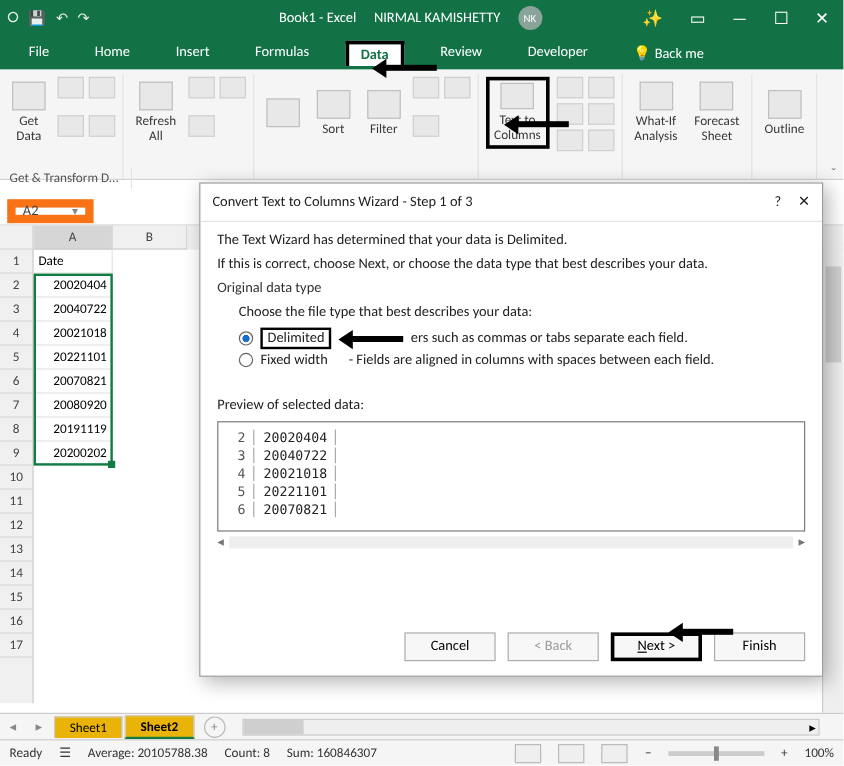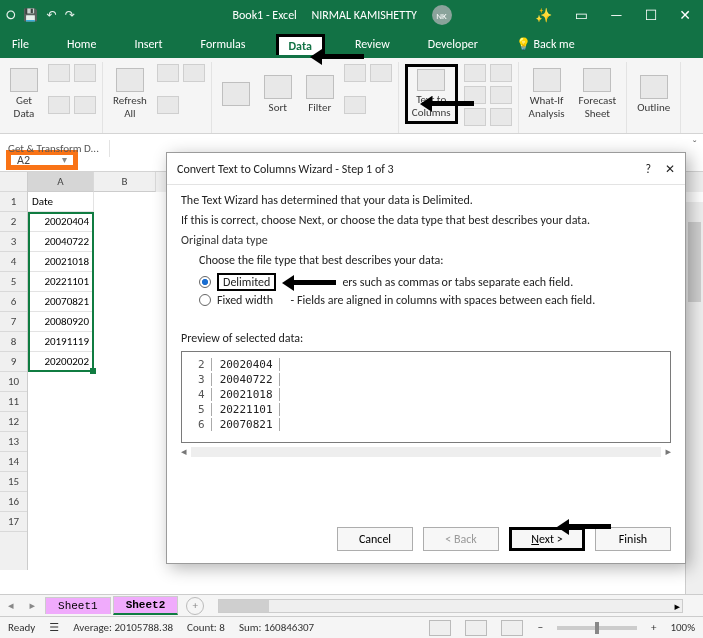--- a/index.html
+++ b/index.html
@@ -9,42 +9,42 @@
   .titlebar { height: 30px; background: #127245; color: #fff; display: flex; align-items: center; padding: 0 6px; justify-content: space-between; }
   .titlebar .left { display: flex; align-items: center; gap: 8px; }
   .titlebar .center { flex: 1; text-align: center; padding-left: 80px; }
   .titlebar .center span { margin: 0 6px; }
   .titlebar .right { display: flex; align-items: center; gap: 10px; }
   .titlebar .icon { opacity: .9; }
   .avatar { width: 20px; height: 20px; border-radius: 50%; background: #8aa39b; display: inline-flex; align-items: center; justify-content: center; font-size: 9px; }
   .winbtn { padding: 0 6px; font-size: 14px; }
 
   
-  .tabs { height: 28px; background: #127245; display: flex; align-items: center; color: #fff; padding-left: 4px; gap: 22px; }
+  .tabs { height: 28px; background: #127245; display: flex; align-items: center; color: #fff; padding-left: 16px; gap: 22px; }
   .tabs .tab { padding: 4px 8px; cursor: pointer; }
   .tabs .tab.active { background: #fff; color: #127245; border: 3px solid #000; border-bottom: none; padding: 2px 10px; font-weight: 600; }
 
   
-  .ribbon { height: 76px; background: #f5f5f5; border-bottom: 1px solid #d4d4d4; display: flex; align-items: stretch; padding-top: 4px; }
+  .ribbon { height: 92px; background: #f5f5f5; border-bottom: 1px solid #d4d4d4; display: flex; align-items: stretch; padding-top: 4px; }
   .ribbon-group { display: flex; flex-direction: column; align-items: center; justify-content: flex-start; padding: 2px 6px; border-right: 1px solid #e3e3e3; }
   .ribbon-btn { display: flex; flex-direction: column; align-items: center; justify-content: center; font-size: 11px; color: #3a3a3a; gap: 2px; padding: 2px 4px; }
   .ribbon-btn .ico { width: 28px; height: 24px; background: #e8e8e8; border: 1px solid #bfbfbf; }
   .ribbon-btn.big { height: 60px; }
   .ribbon-small-icons { display: grid; grid-template-columns: repeat(2,22px); gap: 4px; }
   .ribbon-small-icons .s { width: 22px; height: 18px; background: #e8e8e8; border: 1px solid #cfcfcf; }
   .textcols { border: 3px solid #000; padding: 2px 4px; }
 
   .collapse { position: absolute; right: 6px; top: 138px; color:#666; }
 
   
   .rlabel { font-size: 11px; color: #555; padding: 2px 6px; border-right:1px solid #e3e3e3; }
 
   
   .fxrow { height: 24px; border-bottom: 1px solid #d4d4d4; display: flex; align-items: center; }
-  .namebox { width: 72px; height: 20px; border: 5px solid #f97316; margin-left: 6px; padding: 0 6px; display: flex; align-items: center; justify-content: space-between; color: #444; text-align: center; }
+  .namebox { width: 72px; height: 20px; border: 7px solid #f97316; margin-left: 6px; padding: 0 6px; display: flex; align-items: center; justify-content: space-between; color: #444; text-align: center; }
   .namebox .caret{font-size:10px;color:#888;}
 
   
   .sheet-area { position: relative; height: 398px; display: flex; }
   .rowhdrs { width: 28px; background: #f0f0f0; border-right:1px solid #ccc; }
   .rowhdrs div { height: 20px; border-bottom: 1px solid #d9d9d9; font-size: 11px; text-align: center; line-height: 20px; color:#444; }
   .cols { flex:1; position: relative; }
   .colhdrs { height: 20px; background: #f0f0f0; display: flex; }
   .colhdrs div { border-right: 1px solid #d9d9d9; border-bottom:1px solid #ccc; text-align: center; font-size: 11px; line-height: 20px; color:#444; }
   .colA { width: 66px; background: #d6d6d6; }
@@ -80,21 +80,21 @@
 
   .annot-arrow { display:inline-block; width:54px; height:14px; position:relative; }
   .annot-arrow::before { content:''; position:absolute; left:0; top:5px; width:44px; height:5px; background:#000; }
   .annot-arrow::after { content:''; position:absolute; right:0; top:0; border-top:8px solid transparent; border-bottom:8px solid transparent; border-left:12px solid #000; }
   .annot-arrow.left::before{left:10px;}
   .annot-arrow.left::after{ left:0; right:auto; border-left:none; border-right:12px solid #000;}
 
   
   .sheettabs { position:absolute; bottom:22px; left:0; right:0; height:22px; border-top:1px solid #ccc; display:flex; align-items:center; background:#f5f5f5; font-size:11px; }
   .sheettabs .nav { padding:0 8px; color:#888; }
-  .sheettabs .st { padding:2px 12px; border:1px solid #ccc; border-bottom:none; background:#f0abfc; margin-left:2px;font-family:Liberation Mono, monospace; }
+  .sheettabs .st { padding:2px 12px; border:1px solid #ccc; border-bottom:none; background:#eab308; margin-left:2px; }
   .sheettabs .st.active { border-bottom:2px solid #107c41; font-weight:600; }
   .sheettabs .plus { width:18px;height:18px;border:1px solid #bbb;border-radius:50%;margin-left:8px;text-align:center;line-height:16px;color:#888; }
   .hscroll { flex:1; margin:0 20px 0 14px; height:14px; border:1px solid #ccc; position:relative; background:#efefef; }
   .hscroll .thumb{position:absolute;left:0;top:0;height:100%;width:50px;background:#cfcfcf;}
 
   .statusbar { position:absolute; bottom:0; left:0; right:0; height:22px; background:#f5f5f5; border-top:1px solid #ccc; display:flex; align-items:center; font-size:11px; color:#333; padding:0 8px; gap:14px; }
   .statusbar .spacer{flex:1;}
   .viewbtn{width:22px;height:16px;border:1px solid #bbb;background:#efefef;}
   .zoomslider{width:80px;height:4px;background:#ccc;position:relative;}
   .zoomslider .t{position:absolute;left:38px;top:-4px;width:4px;height:12px;background:#888;}

